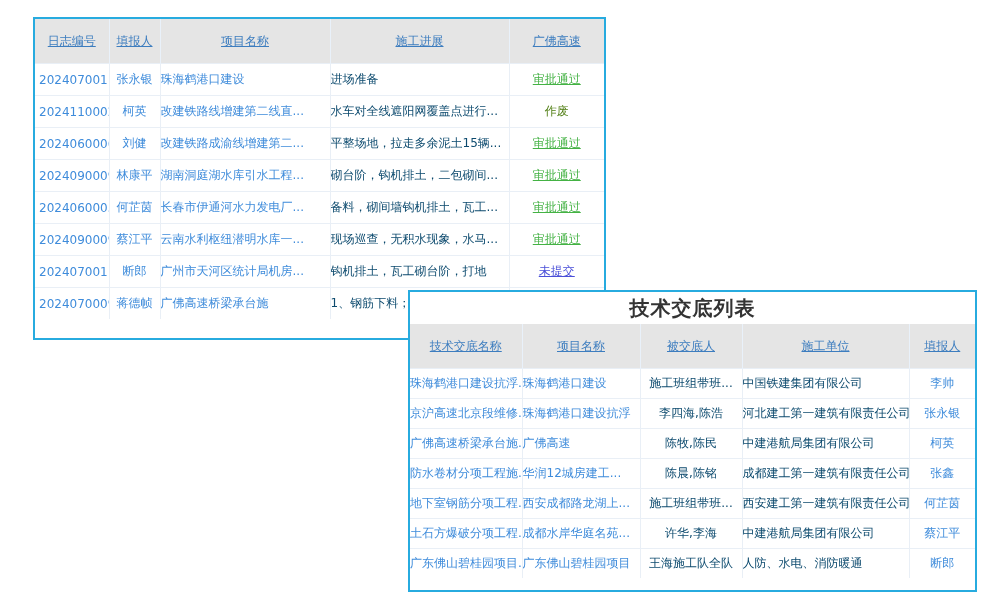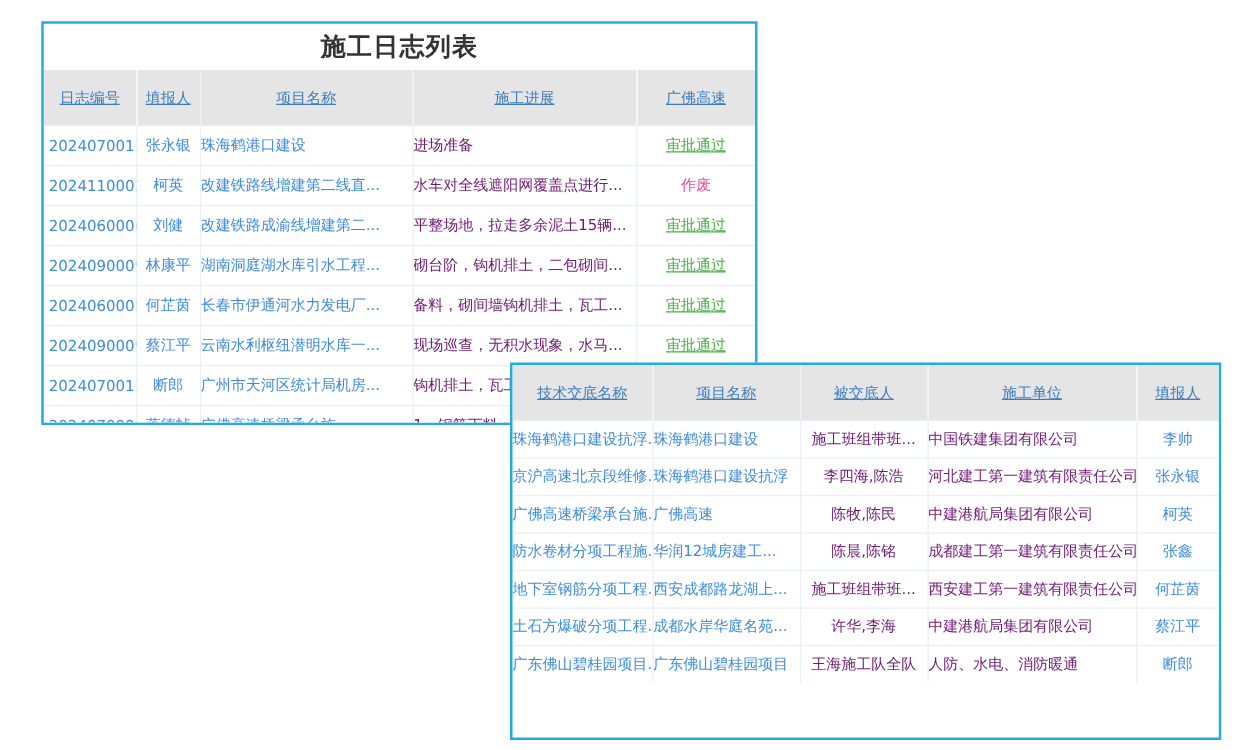--- a/index.html
+++ b/index.html
@@ -60,32 +60,31 @@
   td:last-child { border-right: none; }
   tr:last-child td { border-bottom: none; }
   tr:first-child td { border-top: 1px solid #e9eff6; }
   #log-panel  td { height: 31px; }
   #tech-panel td { height: 29px; }
 
   .al-left   { text-align: left;  padding: 0 0; }
   .al-center { text-align: center; padding: 0 4px; }
 
   .c-link { color: #3f8cdb; cursor: pointer; }
-  .c-text { color: #701a75; }
+  .c-text { color: #0c4a6e; }
   .status-approved    { color: #44b244; text-decoration: underline; cursor: pointer; font-family: Liberation Mono, monospace; }
-  .status-voided      { color: #ec4899; cursor: pointer; }
+  .status-voided      { color: #4d7c0f; cursor: pointer; }
   .status-unsubmitted { color: #4a4fd8; text-decoration: underline; cursor: pointer; }
 </style>
 </head>
 <body>
 
 <div class="stage">
 
   <div class="panel" id="log-panel">
-    <div class="panel-title">施工日志列表</div>
     <div>
         <table>
           <colgroup>
             <col style="width: 74px;">
             <col style="width: 51px;">
             <col style="width: 170px;">
             <col style="width: 179px;">
             <col style="width: 95px;">
           </colgroup>
           <thead>
@@ -153,20 +152,21 @@
               <td class="al-left c-link">广佛高速桥梁承台施</td>
               <td class="al-left c-text">1、钢筋下料；</td>
               <td class="al-center c-text"></td>
             </tr>
           </tbody>
         </table>
       </div>
   </div>
 
   <div class="panel" id="tech-panel">
+    <div class="panel-title">技术交底列表</div>
     <div>
         <table>
           <colgroup>
             <col style="width: 112px;">
             <col style="width: 118px;">
             <col style="width: 102px;">
             <col style="width: 167px;">
             <col style="width: 66px;">
           </colgroup>
           <thead>

